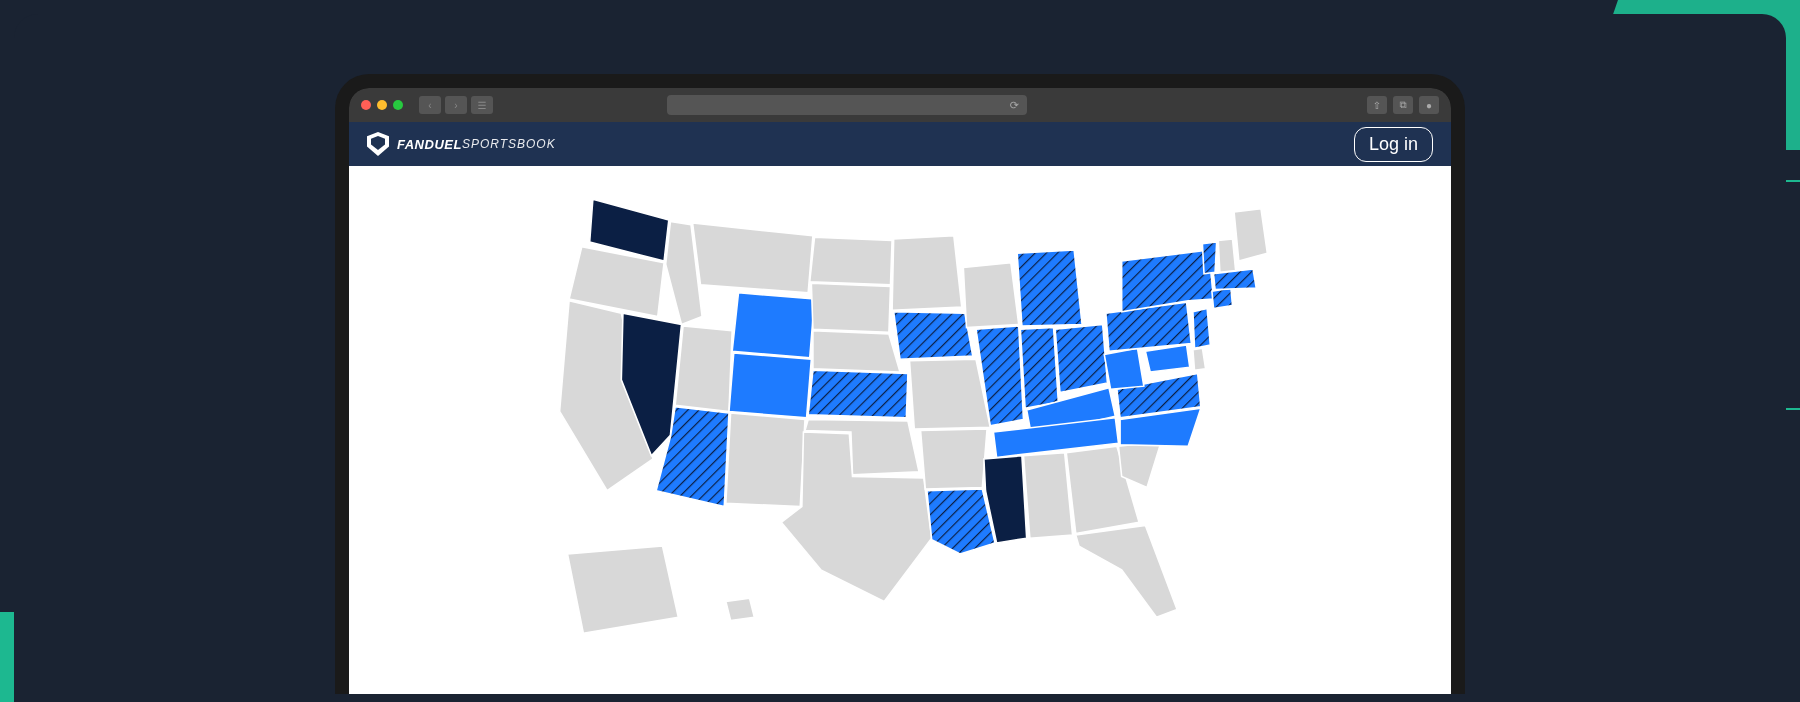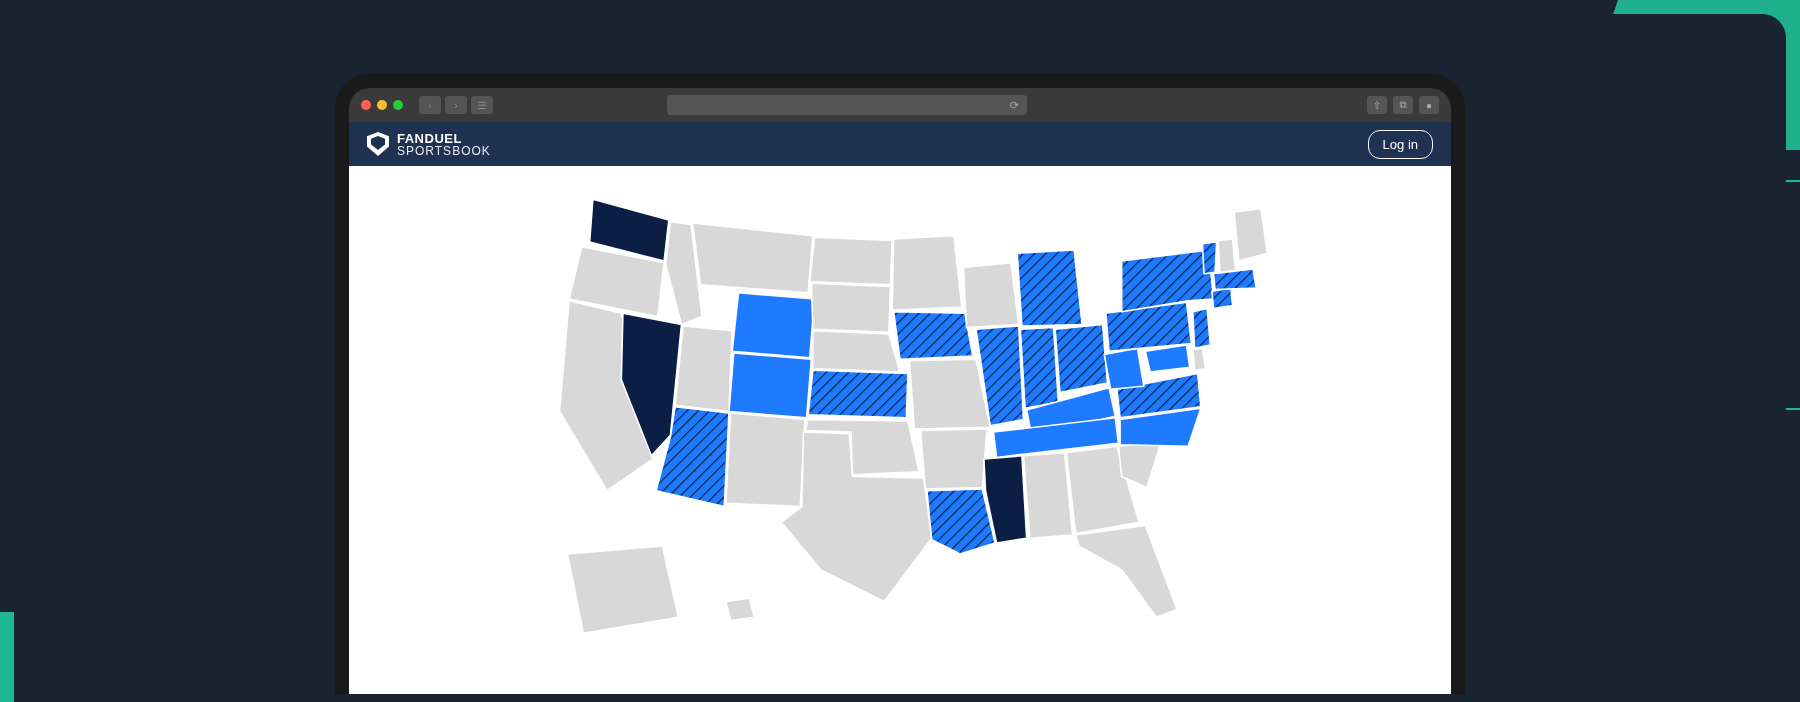--- a/index.html
+++ b/index.html
@@ -101,30 +101,30 @@
   clip-path: polygon(50% 0, 100% 18%, 100% 60%, 50% 100%, 0 60%, 0 18%);
   position: relative;
 }
 .logo-shield::after {
   content: '';
   position: absolute;
   top: 4px; left: 4px; right: 4px; bottom: 6px;
   background: #1f3252;
   clip-path: polygon(50% 0, 100% 20%, 100% 60%, 50% 100%, 0 60%, 0 20%);
 }
-.logo-text { display:flex; flex-direction:column; line-height:1; }
+.logo-text { display:flex; line-height:1;font-style:italic; }
 .logo-main { font-weight: 800; font-size: 13px; letter-spacing: 0.5px; }
 .logo-sub { font-size: 12px; letter-spacing: 1px; opacity: 0.9; }
 .login-btn {
   background: transparent;
   border: 1px solid #fff;
   color: #fff;
   padding: 6px 14px;
   border-radius: 12px;
-  font-size: 13px;
+  font-size: 18px;
   cursor: pointer;
 }
 .content {
   background: #fff;
   height: calc(100% - 78px);
   display: flex;
   justify-content: center;
   padding-top: 8px;
   overflow: hidden;
 }

